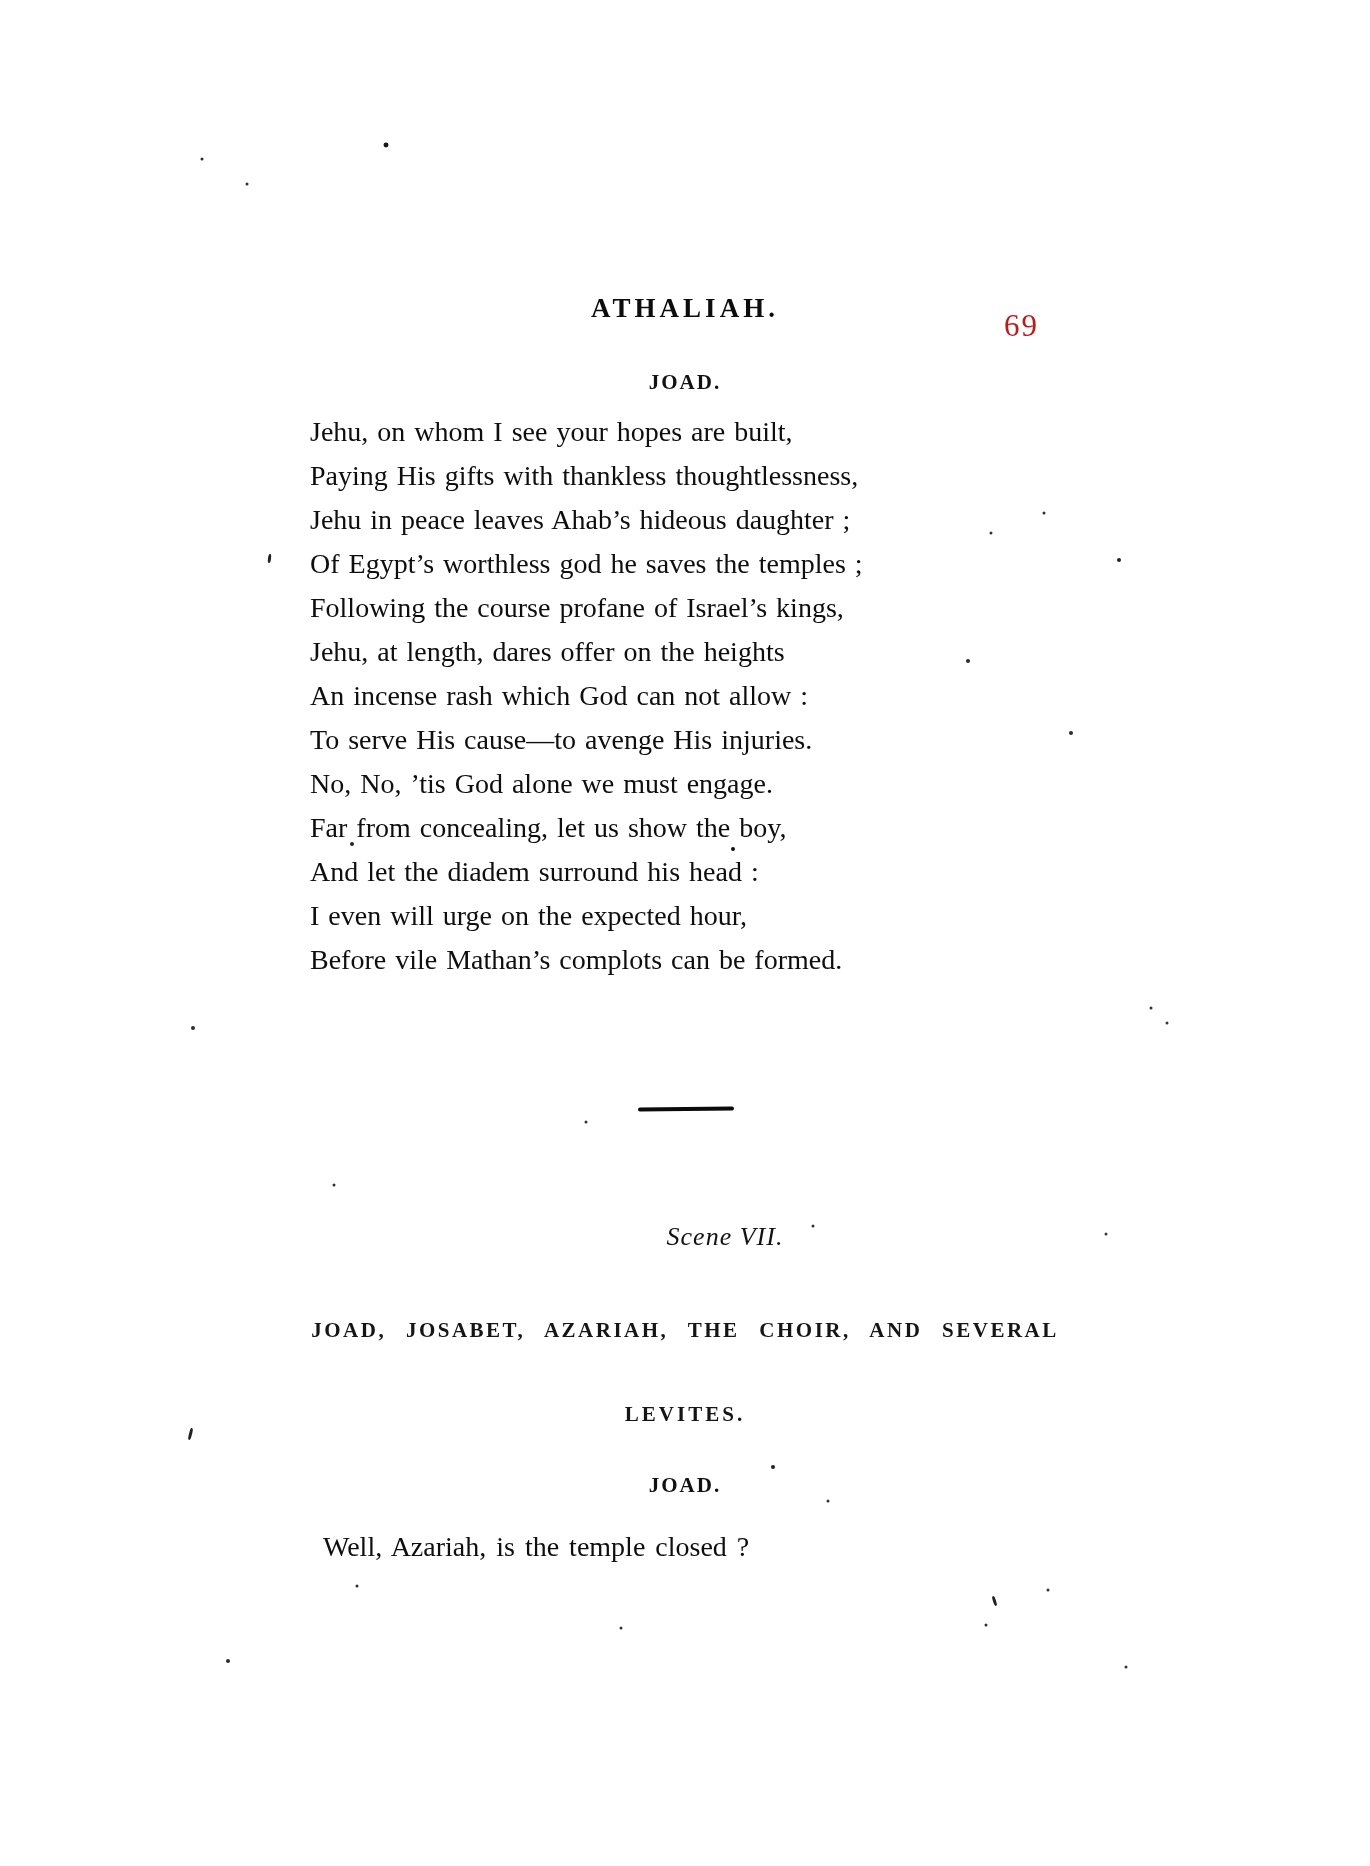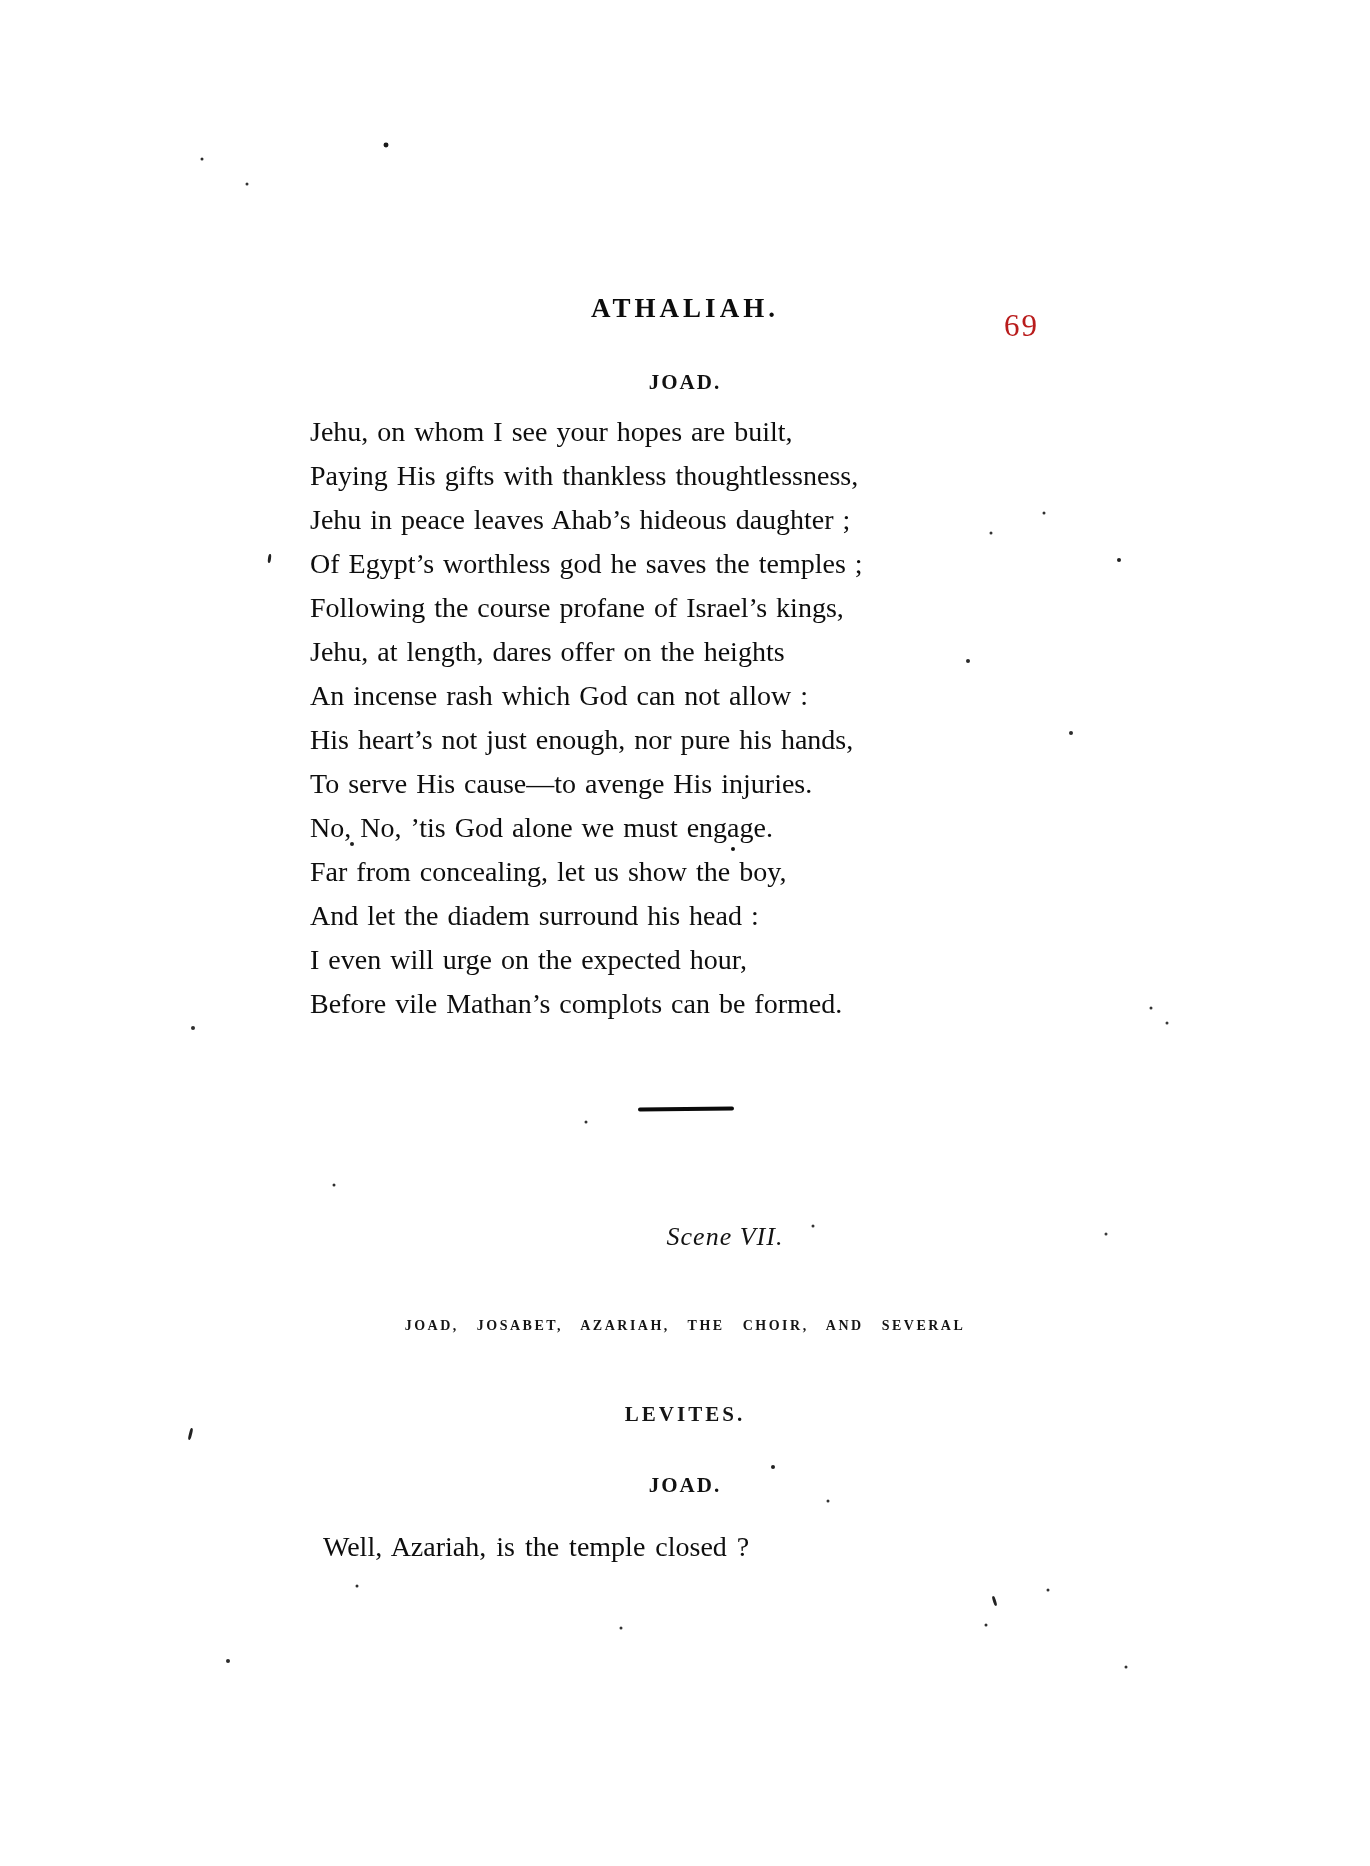--- a/index.html
+++ b/index.html
@@ -66,21 +66,21 @@
   .scene-heading {
     top: 1222px;
     font-style: italic;
     font-size: 26px;
     letter-spacing: 1px;
     color: #131313;
     margin-left: 40px;
   }
   .cast-line-1 {
     top: 1318px;
-    font-size: 14px;
+    font-size: 21px;
     font-weight: bold;
     letter-spacing: 2.5px;
     word-spacing: 12px;
     color: #151515;
   }
   .cast-line-2 {
     top: 1402px;
     font-size: 21px;
     font-weight: bold;
     letter-spacing: 3px;
@@ -161,21 +161,20 @@
   <div class="centered-row speaker speaker-1">JOAD.</div>
 
   <div class="verse-block">
     <div class="verse-line">Jehu, on whom I see your hopes are built,</div>
     <div class="verse-line">Paying His gifts with thankless thoughtlessness,</div>
     <div class="verse-line">Jehu in peace leaves Ahab’s hideous daughter ;</div>
     <div class="verse-line">Of Egypt’s worthless god he saves the temples ;</div>
     <div class="verse-line">Following the course profane of Israel’s kings,</div>
     <div class="verse-line">Jehu, at length, dares offer on the heights</div>
     <div class="verse-line">An incense rash which God can not allow :</div>
-    <div class="verse-line">His heart’s not just enough, nor pure his hands,</div>
     <div class="verse-line">To serve His cause—to avenge His injuries.</div>
     <div class="verse-line">No, No, ’tis God alone we must engage.</div>
     <div class="verse-line">Far from concealing, let us show the boy,</div>
     <div class="verse-line">And let the diadem surround his head :</div>
     <div class="verse-line">I even will urge on the expected hour,</div>
     <div class="verse-line">Before vile Mathan’s complots can be formed.</div>
   </div>
 
   <div class="section-divider"></div>
 

